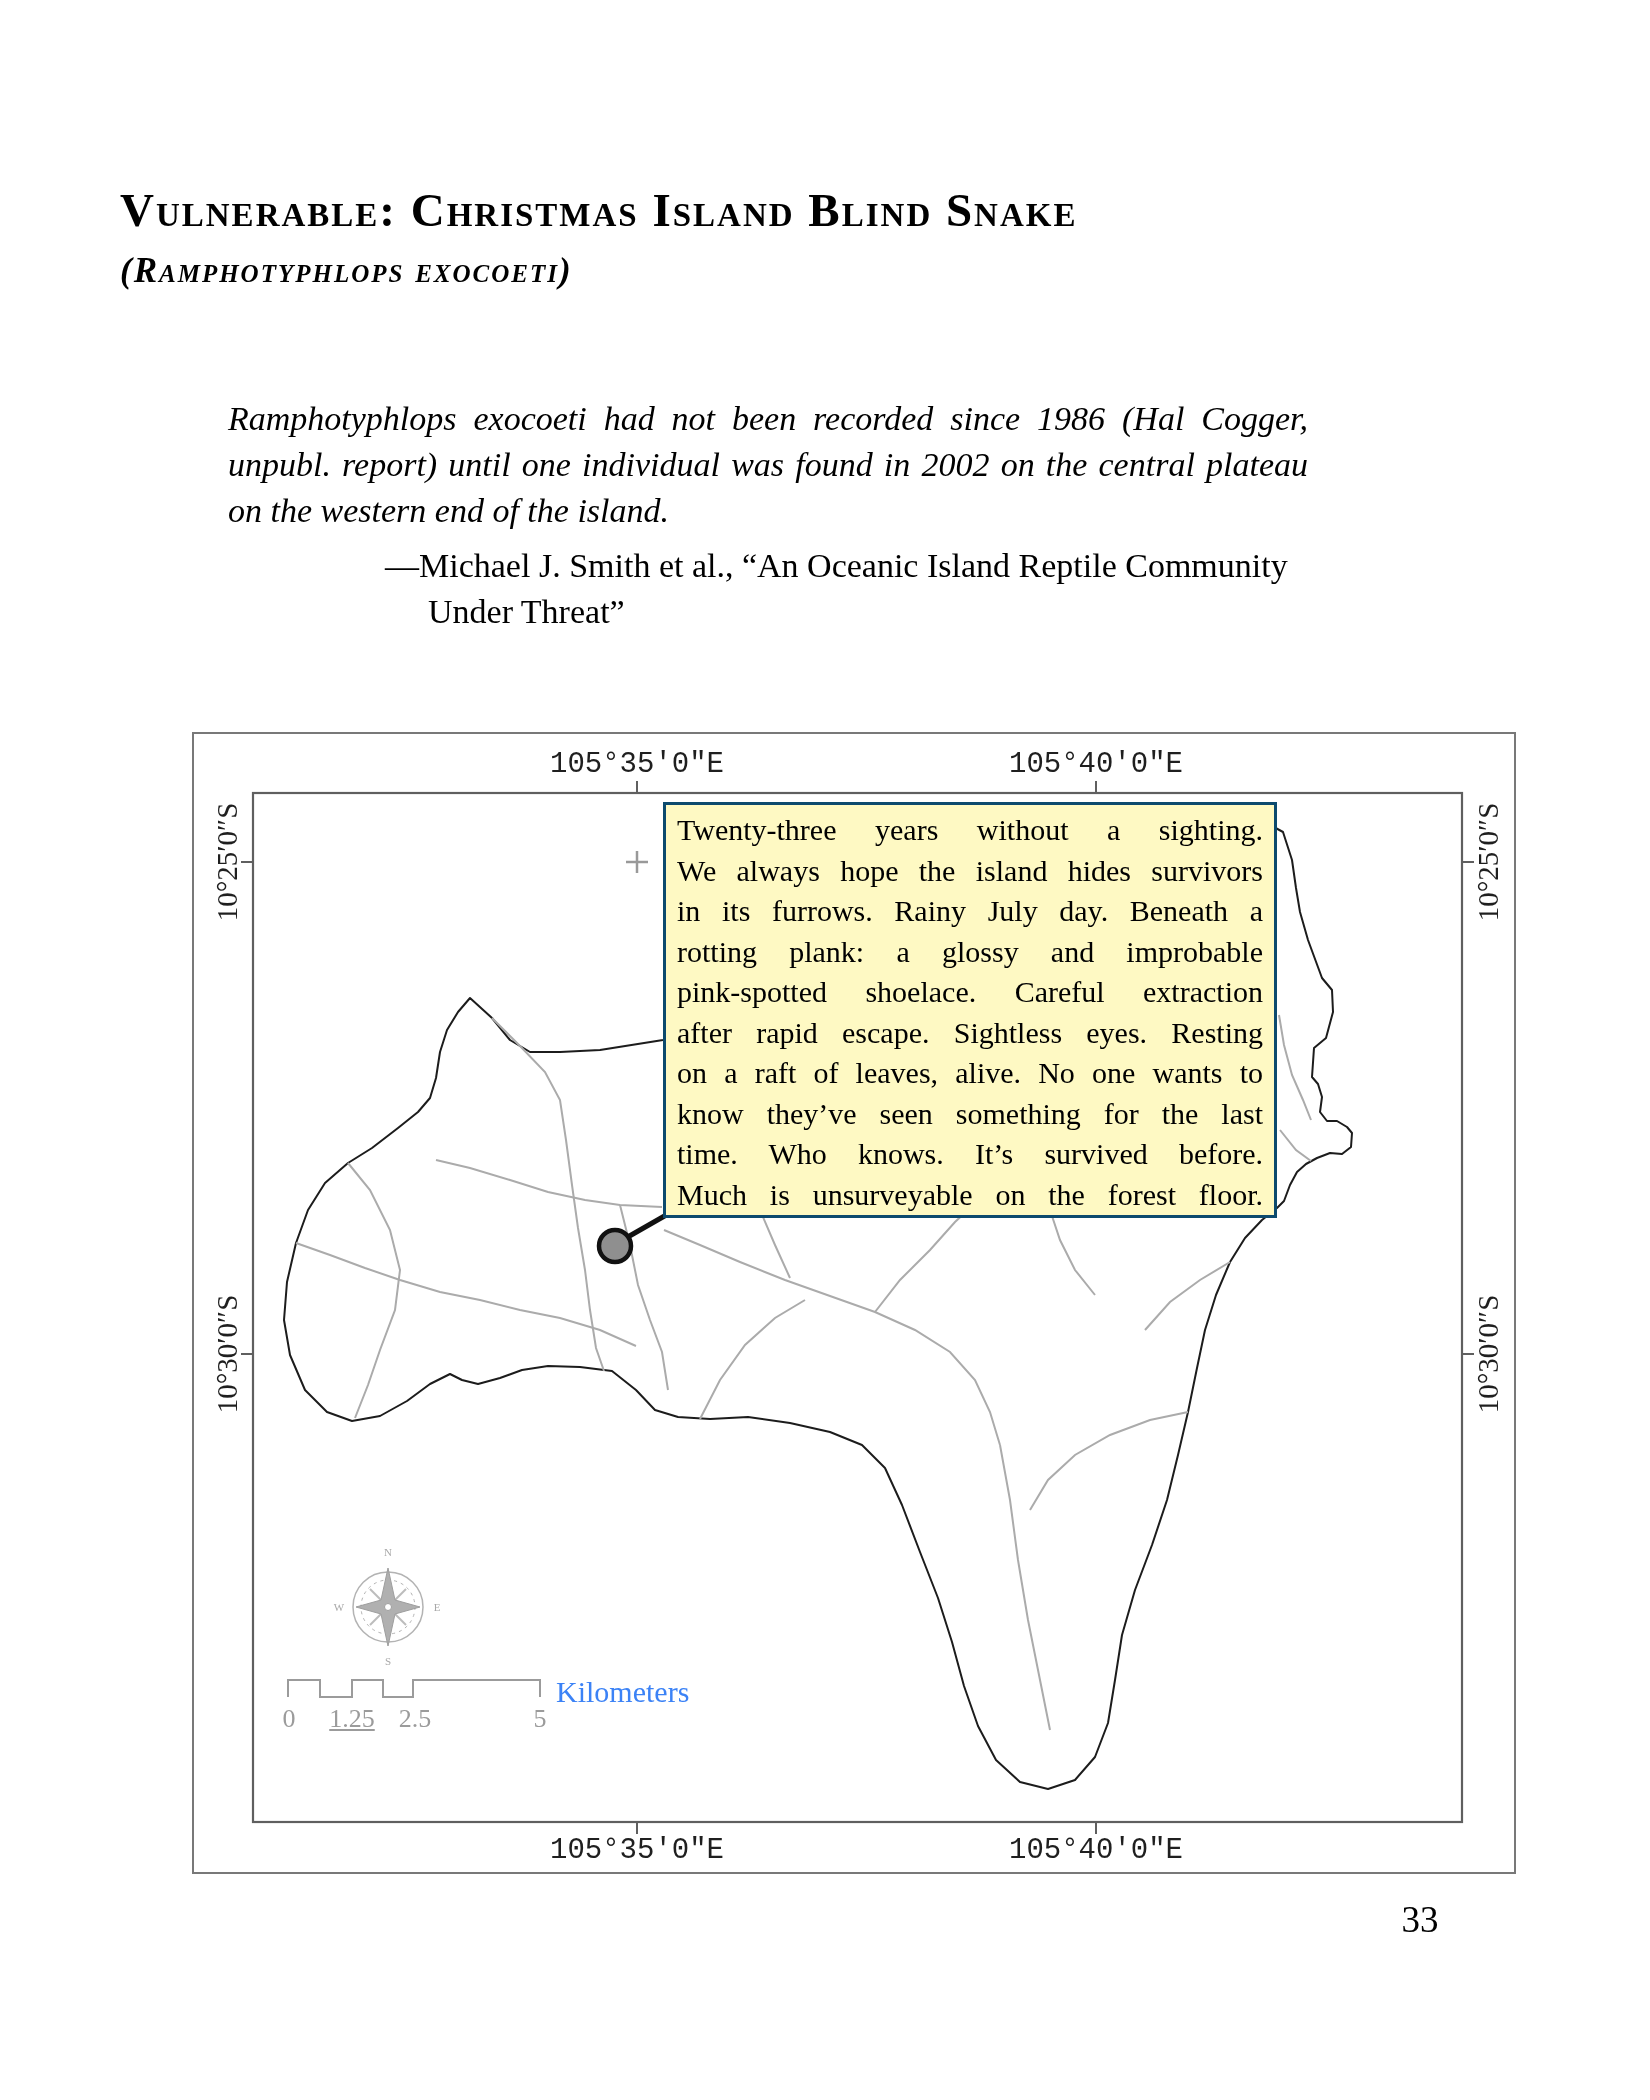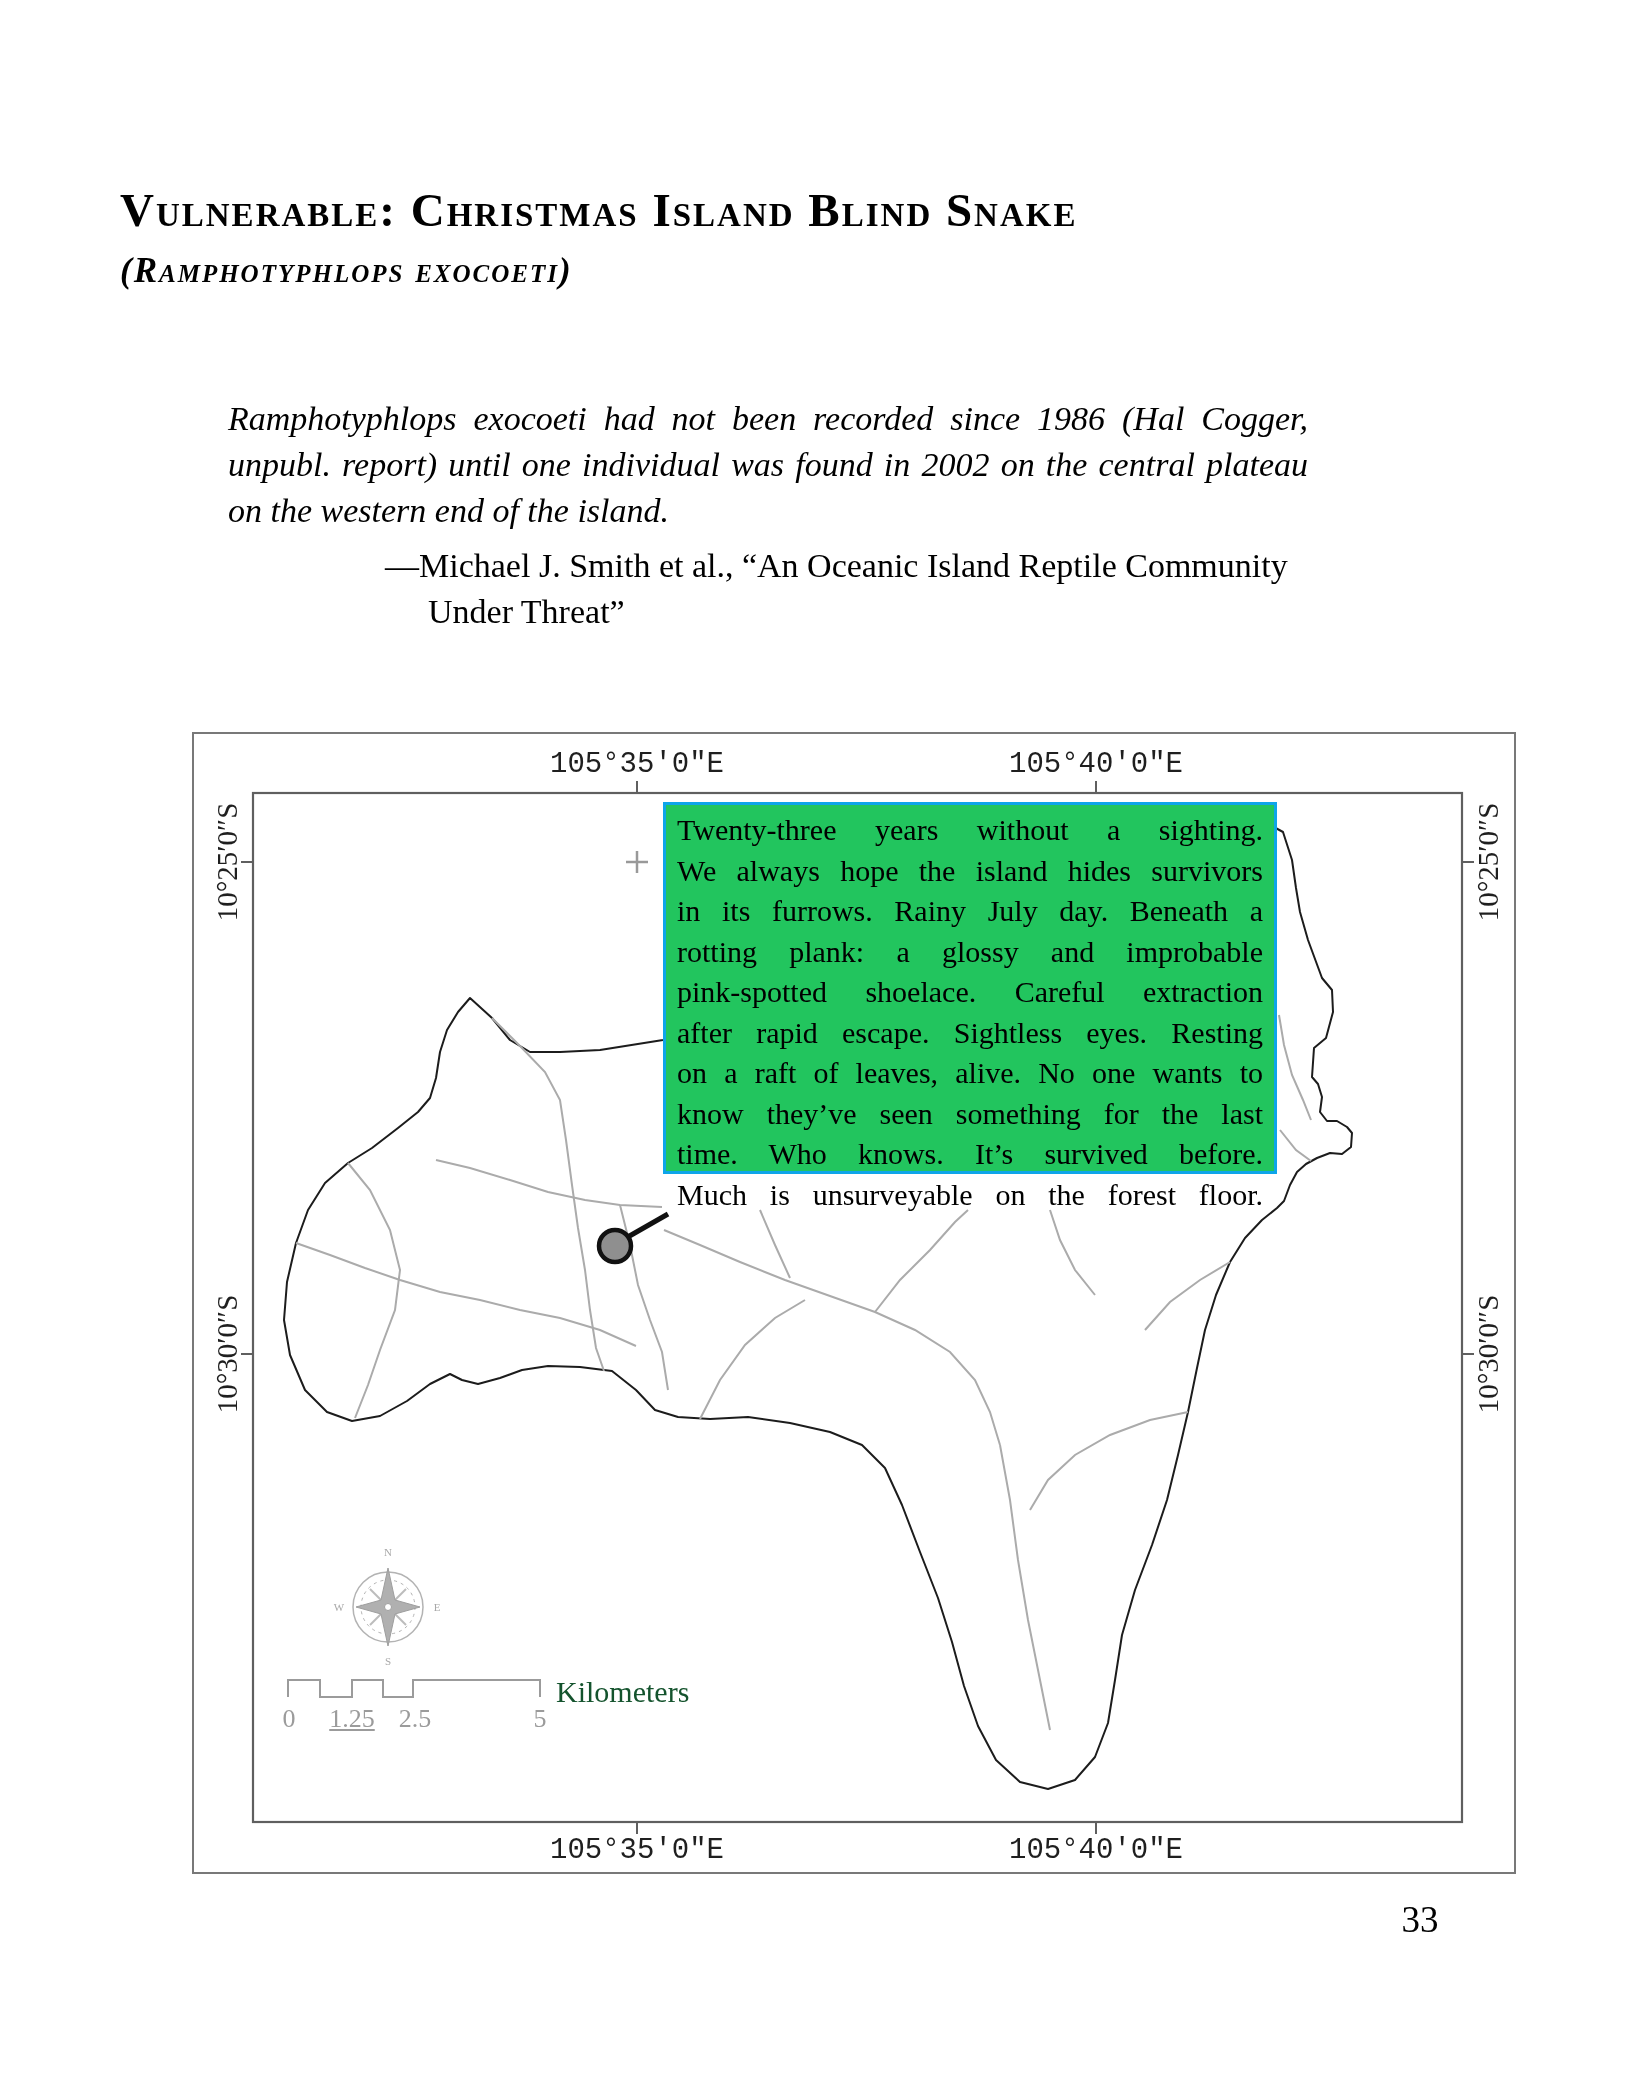--- a/index.html
+++ b/index.html
@@ -18,26 +18,26 @@
   .epigraph > div:last-child{text-align-last:left;}
   .attribution{left:228px;top:543px;width:1080px;font-size:34px;line-height:46px;font-style:normal;}
   .attribution > div:nth-child(1){padding-left:157px;}
   .attribution > div:nth-child(2){padding-left:200px;}
 
   
   .axis-label{font-size:29px;color:#1f1f1f;white-space:nowrap;}
   .axis-top,.axis-bottom{width:300px;text-align:center;margin-left:-150px;font-family:Liberation Mono, monospace;}
   .axis-side{width:300px;text-align:center;margin-left:-150px;margin-top:-15px;height:30px;line-height:30px;}
   .rot-left{transform:rotate(-90deg);}
-  .callout{left:663px;top:802px;width:614px;height:372px;background:#22c55e;
-           border:3px solid #0ea5e9;box-sizing:border-box;padding:5px 11px 0 11px;
+  .callout{left:663px;top:802px;width:614px;height:416px;background:#fef9c3;
+           border:3px solid #0c4a6e;box-sizing:border-box;padding:5px 11px 0 11px;
            font-size:30px;line-height:40.5px;}
   .callout > div{text-align:justify;text-align-last:justify;}
   .scale-num{font-size:26px;color:#9b9b9b;width:120px;text-align:center;margin-left:-60px;}
-  .scale-unit{font-size:30px;color:#14532d;white-space:nowrap;}
+  .scale-unit{font-size:30px;color:#3b82f6;white-space:nowrap;}
   .page-number{left:1370px;top:1898px;width:100px;text-align:center;font-size:37px;}
 </style>
 </head>
 <body>
 
 <div id="canvas">
 
   <div class="abs title-block">
     <div class="title-line1">Vulnerable: Christmas Island Blind Snake</div>
     <div class="title-line2">(Ramphotyphlops exocoeti)</div>

